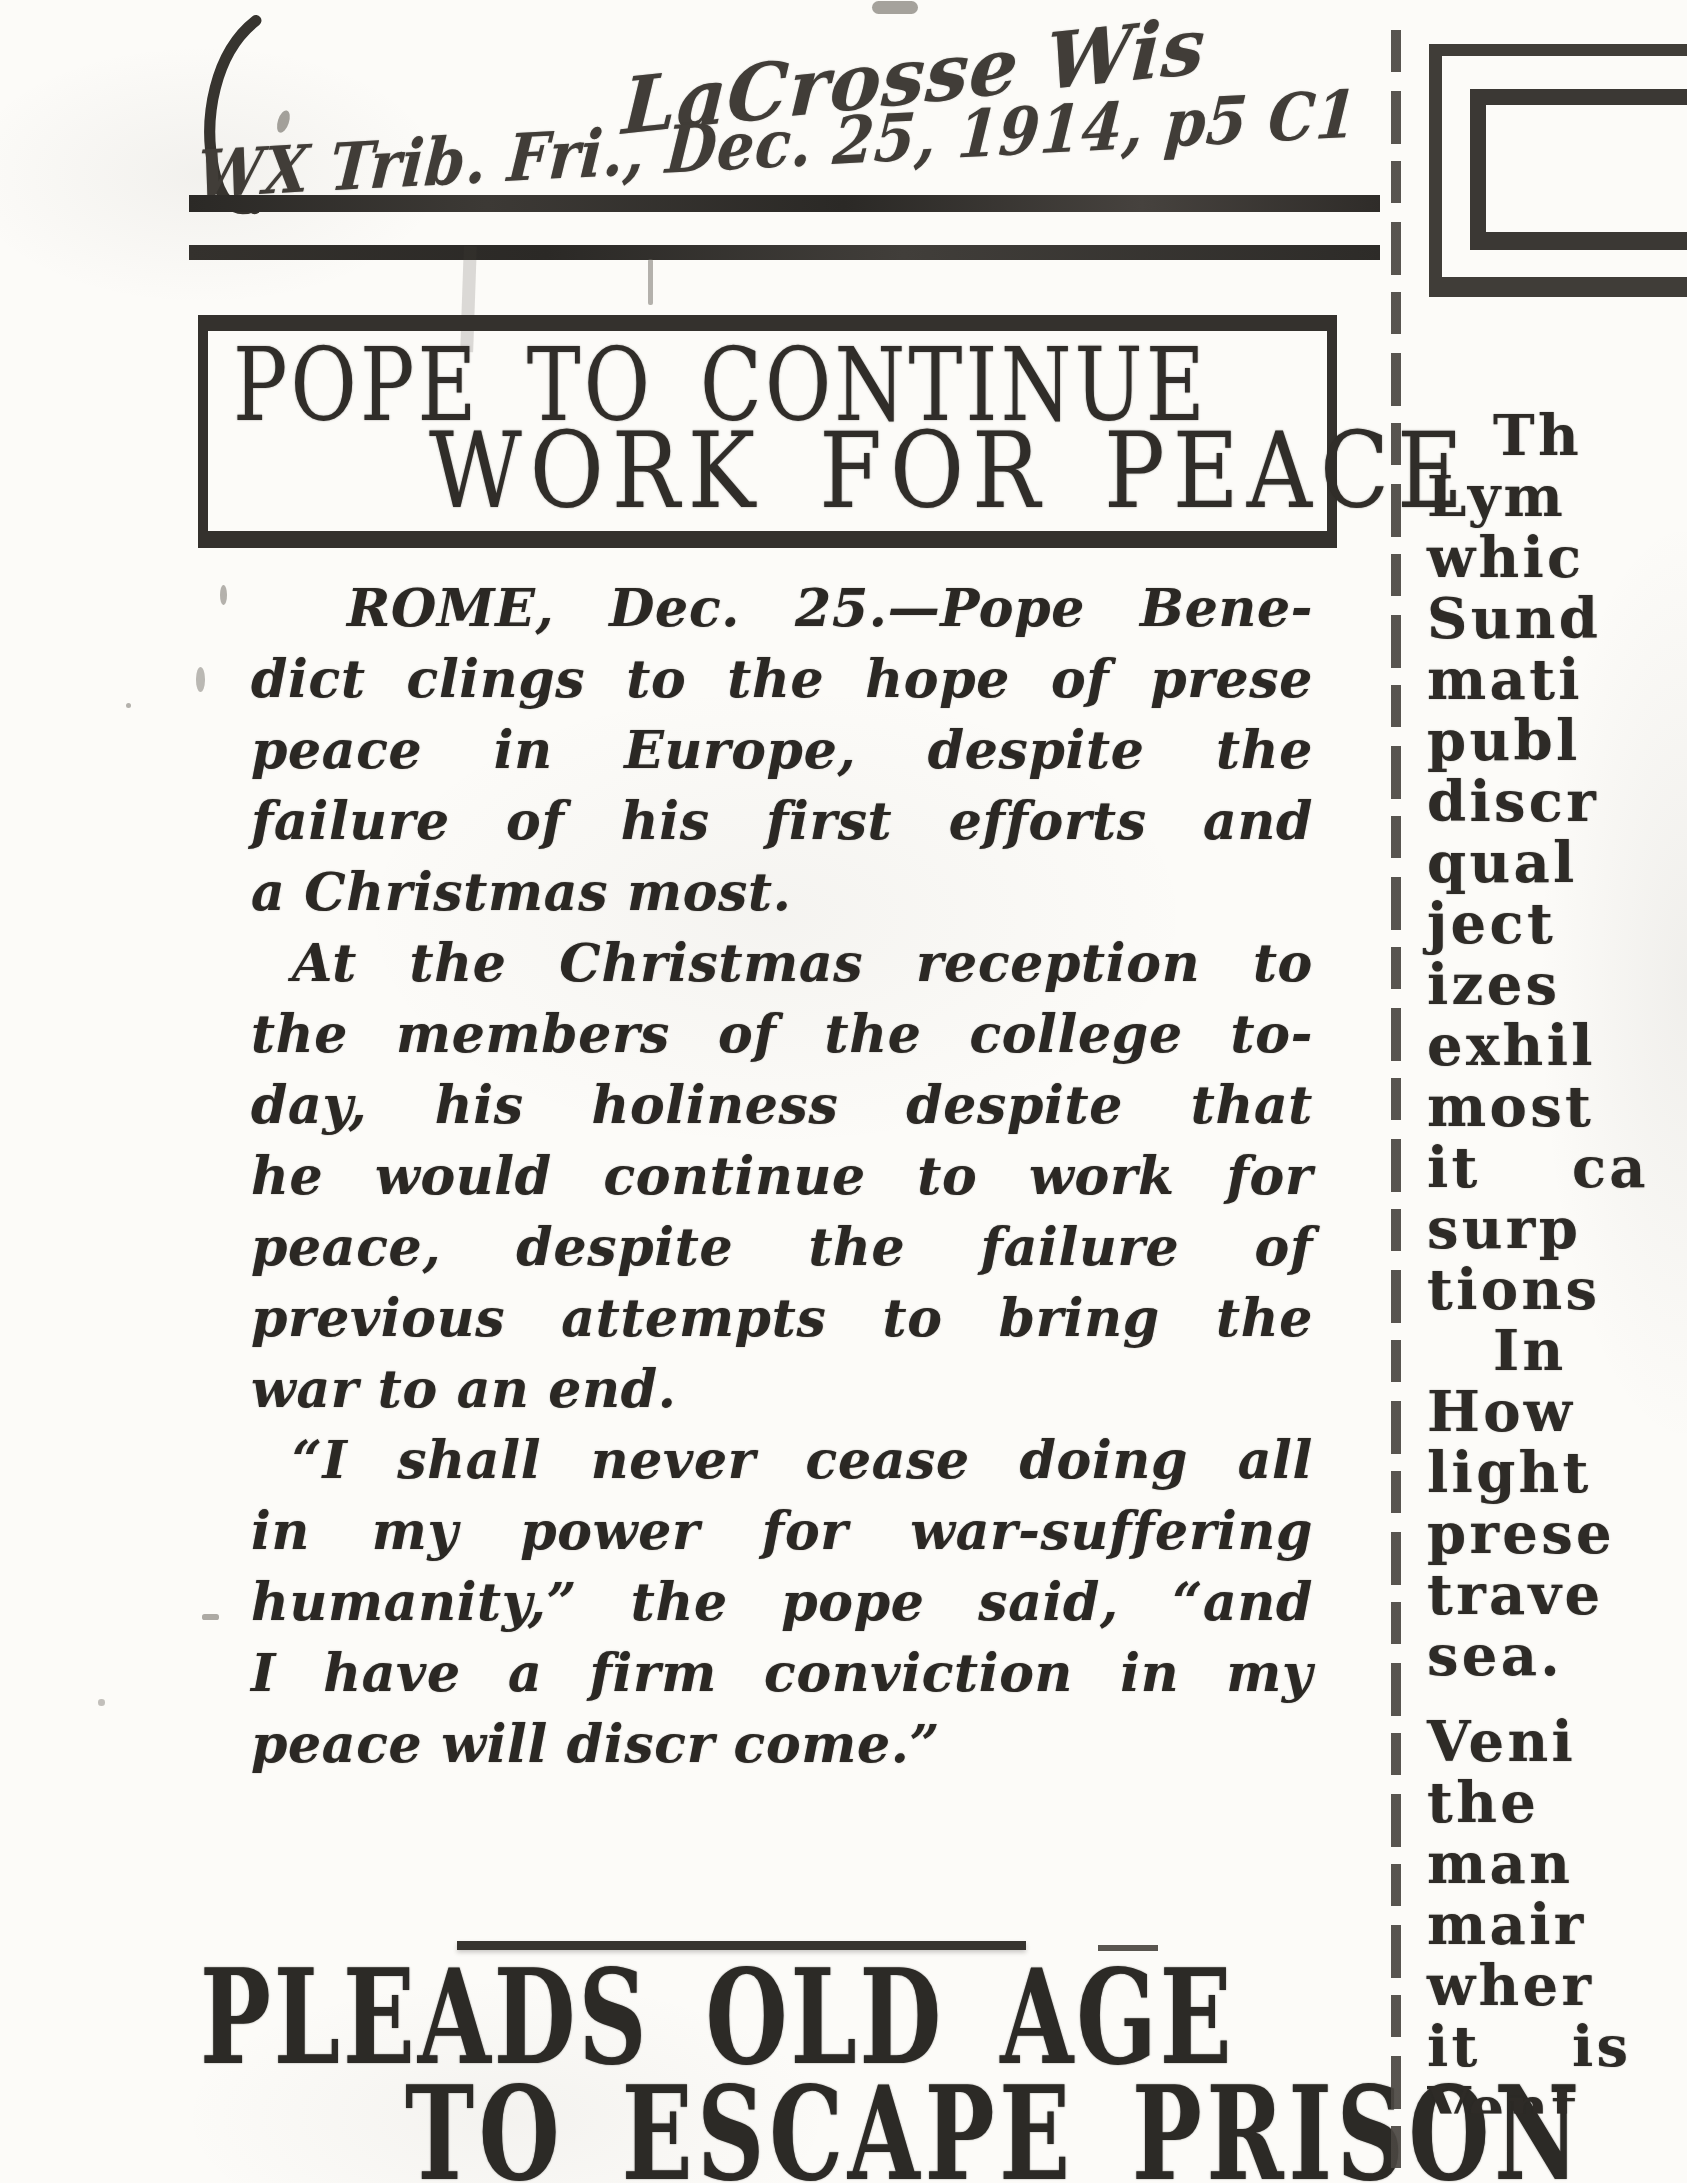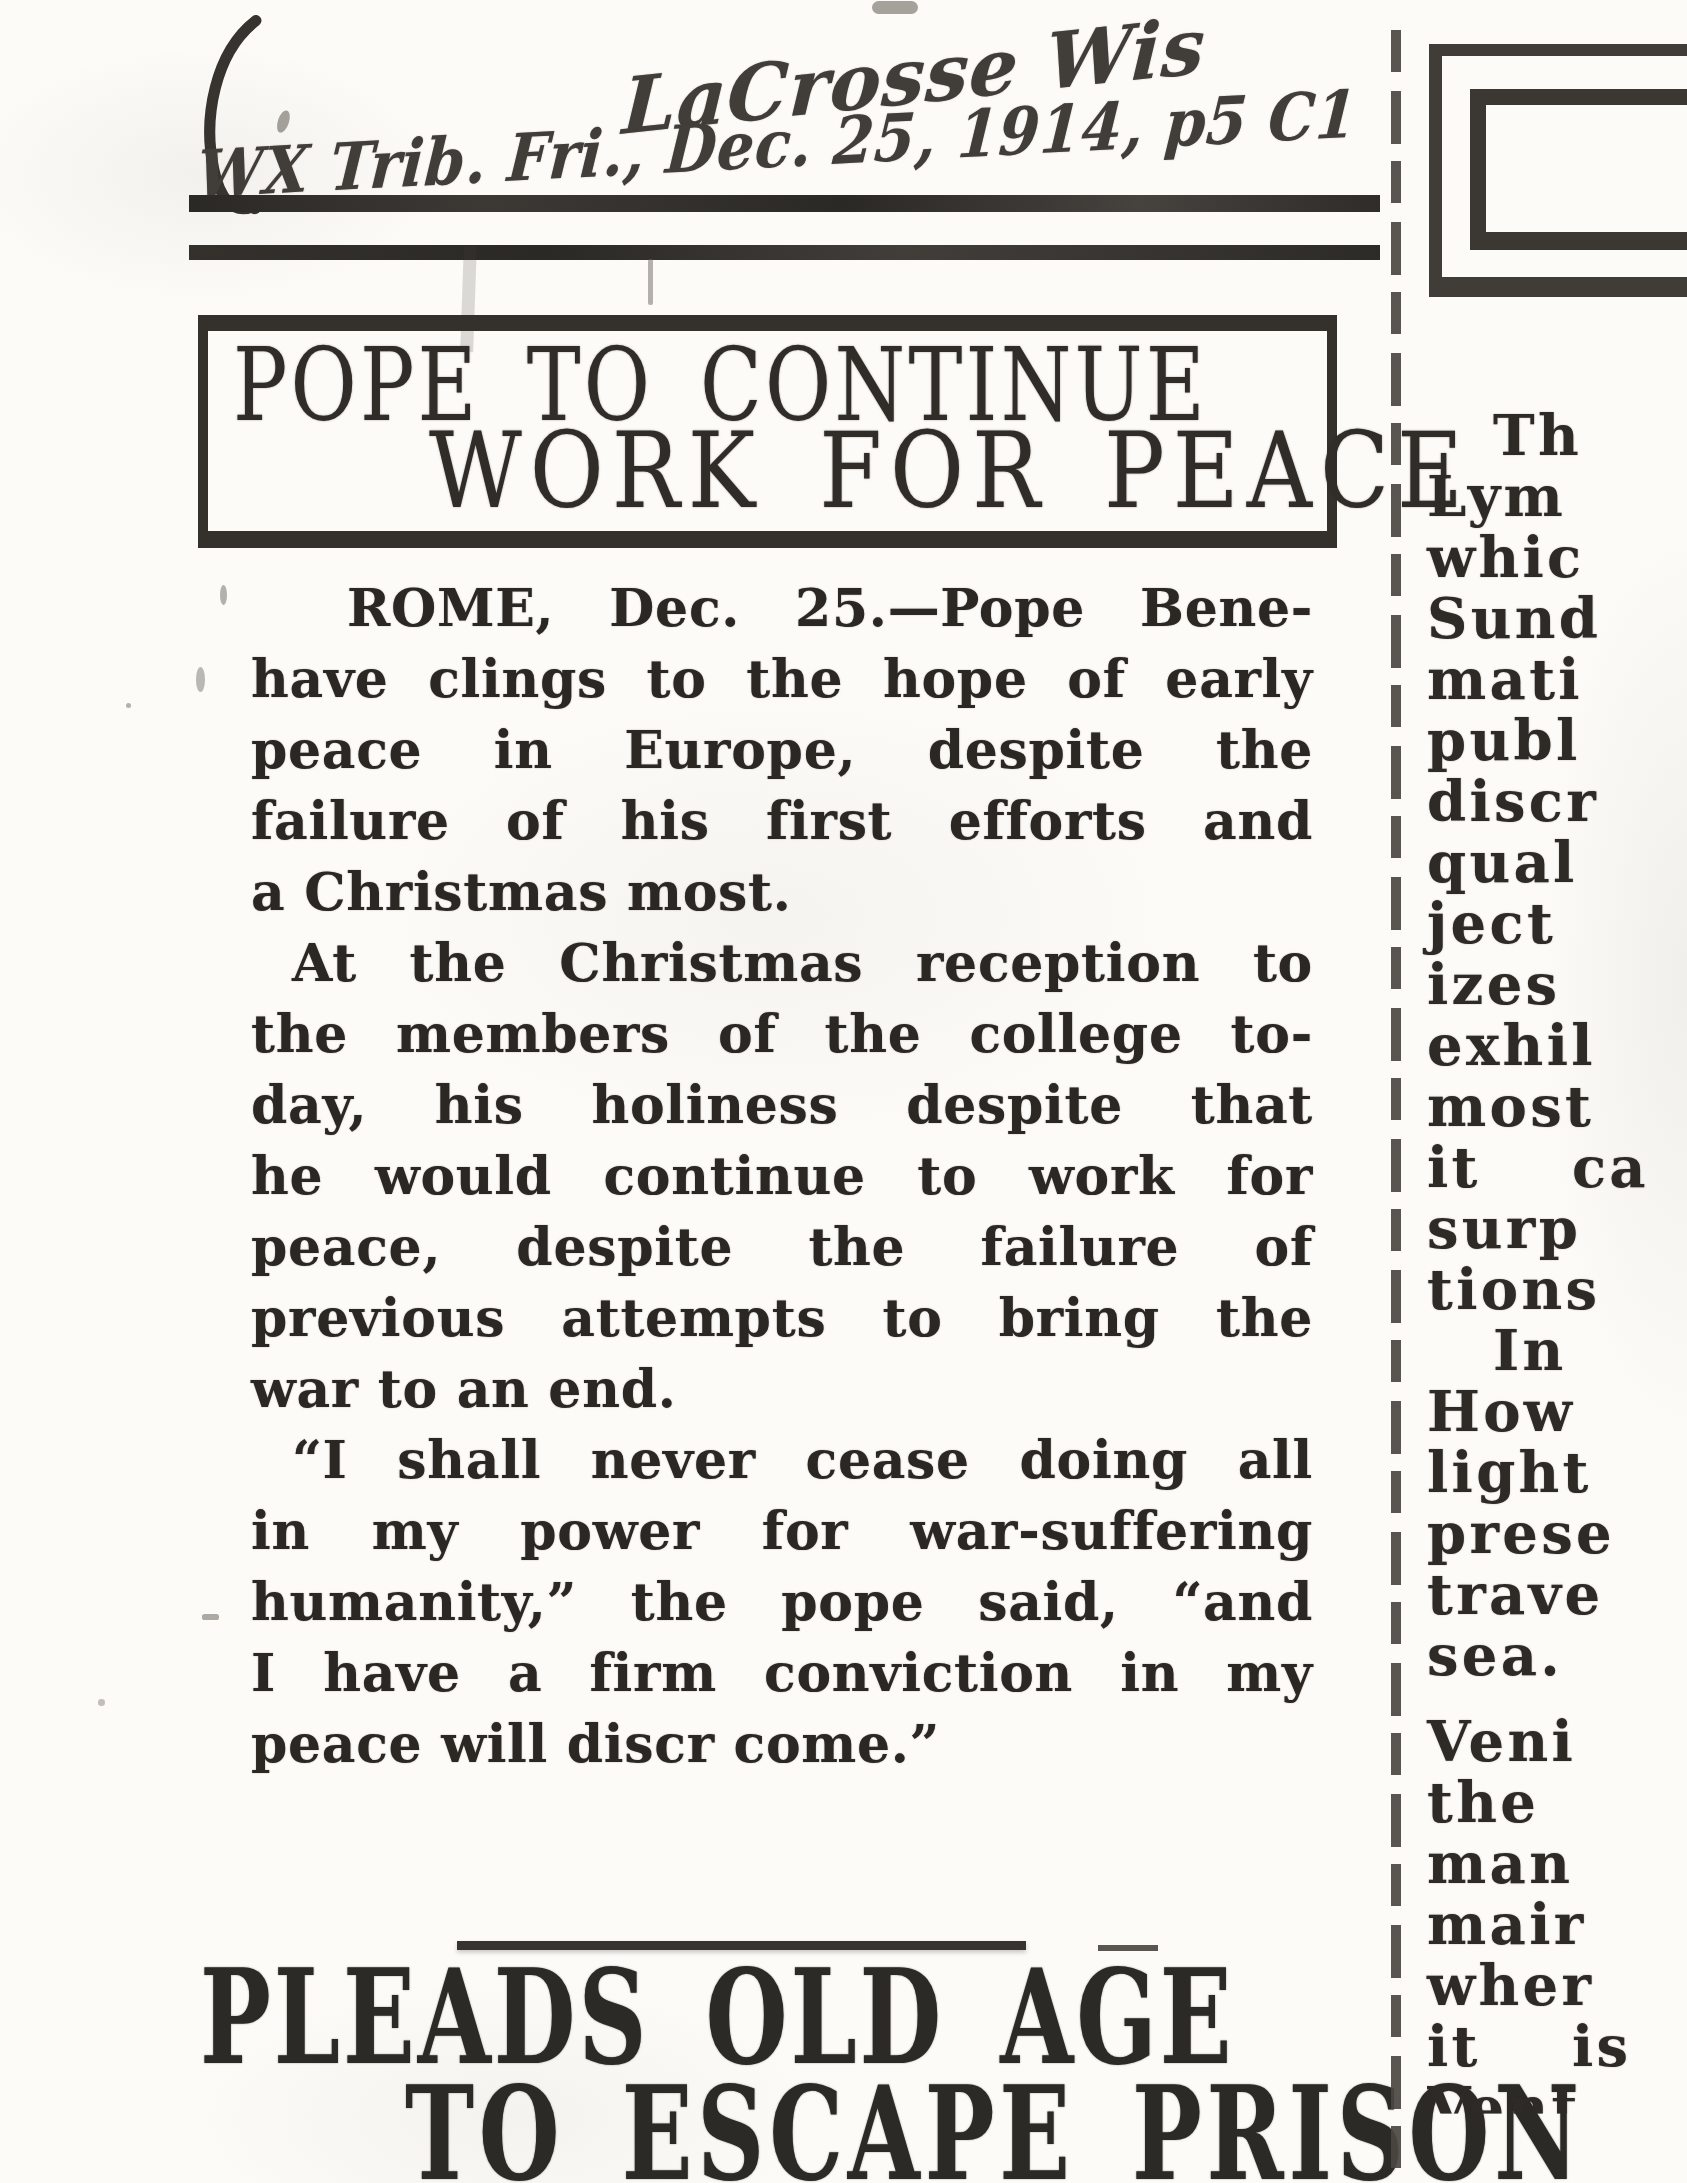--- a/index.html
+++ b/index.html
@@ -33,21 +33,21 @@
           border:10.6px solid #34312d; border-top-width:16px; border-bottom-width:17px; }
   .hl { line-height:1; font-weight:normal; color:#302d29; white-space:nowrap;
         transform-origin:left top; text-shadow:0 0 2px rgba(48,45,41,.5); }
   #hl1 { left:233px; top:335px; font-size:101px; letter-spacing:4px; word-spacing:22.5px; transform:scaleX(.80); }
   #hl2 { left:429px; top:419px; font-size:105px; letter-spacing:9.3px; word-spacing:22.5px; transform:scaleX(.86); }
 
   
   #body { left:251px; top:572px; width:1062px; }
   .bl { height:71px; line-height:71px; font-size:52px; font-weight:bold; letter-spacing:0.7px;
         color:#2b2824; text-align:justify; text-align-last:justify;
-        text-shadow:0 0 1.3px rgba(43,40,36,.5); }
+        text-shadow:0 0 1.3px rgba(43,40,36,.5);font-style:italic; }
   .bl.pend { text-align-last:left; }
   .bl.ind1 { padding-left:96px; }
   .bl.ind2 { padding-left:41px; }
 
   
   #divider  { left:457px;  top:1941px; width:569px; height:9.3px; background:#37342f;
               box-shadow:0 2.6px 4px rgba(55,52,47,.25); }
   #divdash  { left:1098px; top:1945px; width:60px;  height:6px;  background:#59554f; }
   .bigh { line-height:1; font-weight:bold; color:#2c2a26; white-space:nowrap;
           transform-origin:left top; transform:scaleX(.72);
@@ -94,21 +94,21 @@
   <div class="abs" id="rule1"></div>
   <div class="abs" id="rule2"></div>
   <div class="abs" style="left:462px; top:246px; width:13.2px; height:106px; background:rgba(70,66,60,.18); transform:rotate(2deg);"></div>
 
   <div class="abs" id="hbox"></div>
   <div class="abs hl" id="hl1">POPE TO CONTINUE</div>
   <div class="abs hl" id="hl2">WORK FOR PEACE</div>
 
   <div class="abs" id="body">
     <div class="bl ind1">ROME, Dec. 25.—Pope Bene-</div>
-    <div class="bl">have clings to the hope of early</div>
+    <div class="bl">dict clings to the hope of prese</div>
     <div class="bl">peace in Europe, despite the</div>
     <div class="bl">failure of his first efforts and</div>
     <div class="bl pend">a Christmas most.</div>
     <div class="bl ind2">At the Christmas reception to</div>
     <div class="bl">the members of the college to-</div>
     <div class="bl">day, his holiness despite that</div>
     <div class="bl">he would continue to work for</div>
     <div class="bl">peace, despite the failure of</div>
     <div class="bl">previous attempts to bring the</div>
     <div class="bl pend">war to an end.</div>

